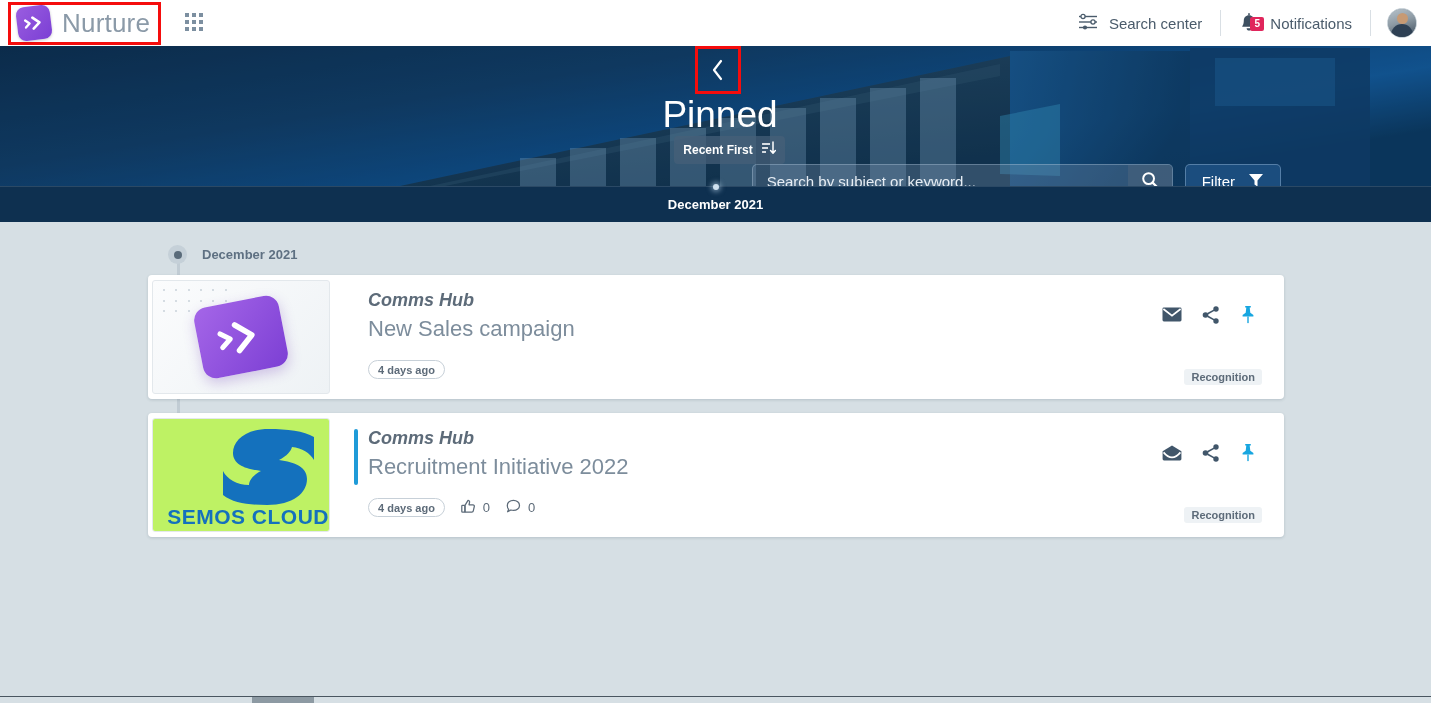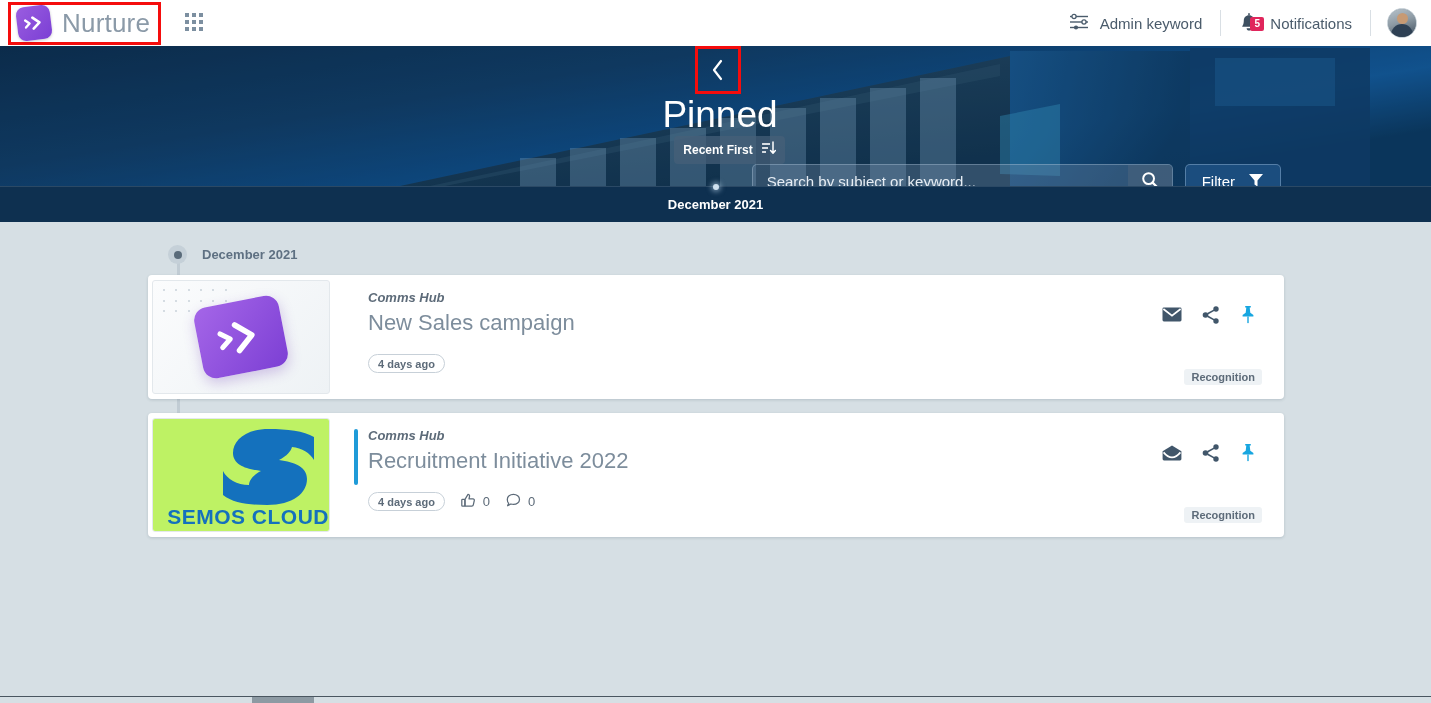--- a/index.html
+++ b/index.html
@@ -199,21 +199,21 @@
   .card-body {
     flex: 1; display: flex; padding: 14px 0 0 0; position: relative;
   }
   .accent {
     width: 4px; background: #1f9bd8; border-radius: 2px;
     margin: 2px 10px 0 24px; height: 56px; flex: none;
   }
   .accent.hidden { visibility: hidden; }
   .card-text { flex: 1; padding-top: 1px; }
   .card-source {
-    font-size: 13px; font-style: italic; font-weight: bold; color: #5d6b79;
+    font-size: 18px; font-style: italic; font-weight: bold; color: #5d6b79;
     margin-bottom: 5px;
   }
   .card-title {
     font-size: 22px; color: #7d8d9c; font-weight: 400; margin-bottom: 18px;
   }
   .meta-row { display: flex; align-items: center; gap: 16px; }
   .pill {
     border: 1px solid #c7d0d8; border-radius: 11px; height: 19px;
     padding: 0 9px; display: flex; align-items: center;
     font-size: 11px; font-weight: bold; color: #5d6b79;
@@ -279,21 +279,21 @@
         <span>
           <svg width="20" height="18" viewBox="0 0 20 18">
             <line x1="1" y1="3.5" x2="19" y2="3.5" stroke="#4a5b6b" stroke-width="1.4"></line>
             <line x1="1" y1="9" x2="19" y2="9" stroke="#4a5b6b" stroke-width="1.4"></line>
             <line x1="1" y1="14.5" x2="19" y2="14.5" stroke="#4a5b6b" stroke-width="1.4"></line>
             <circle cx="5" cy="3.5" r="2.1" fill="#fff" stroke="#4a5b6b" stroke-width="1.3"></circle>
             <circle cx="15" cy="9" r="2.1" fill="#fff" stroke="#4a5b6b" stroke-width="1.3"></circle>
             <circle cx="7" cy="14.5" r="2.1" fill="#4a5b6b"></circle>
           </svg>
         </span>
-        <span>Admin keyword</span>
+        <span>Search center</span>
       </div>
 
       <div class="tb-sep"></div>
 
       <div class="tb-item">
         <span class="bell-wrap">
           <svg width="20" height="21" viewBox="0 0 20 21">
             <path d="M10 2.2c-3.1 0-5.2 2.3-5.2 5.3 0 4.3-1.6 5.4-1.6 6.2h13.6c0-.8-1.6-1.9-1.6-6.2 0-3-2.1-5.3-5.2-5.3z" fill="#3d4f60"></path>
             <rect x="9.2" y="0" width="1.6" height="2.6" rx=".8" fill="#3d4f60"></rect>
             <path d="M7.6 15.2h4.8c0 1.4-1.1 2.4-2.4 2.4s-2.4-1-2.4-2.4z" fill="#3d4f60"></path>

